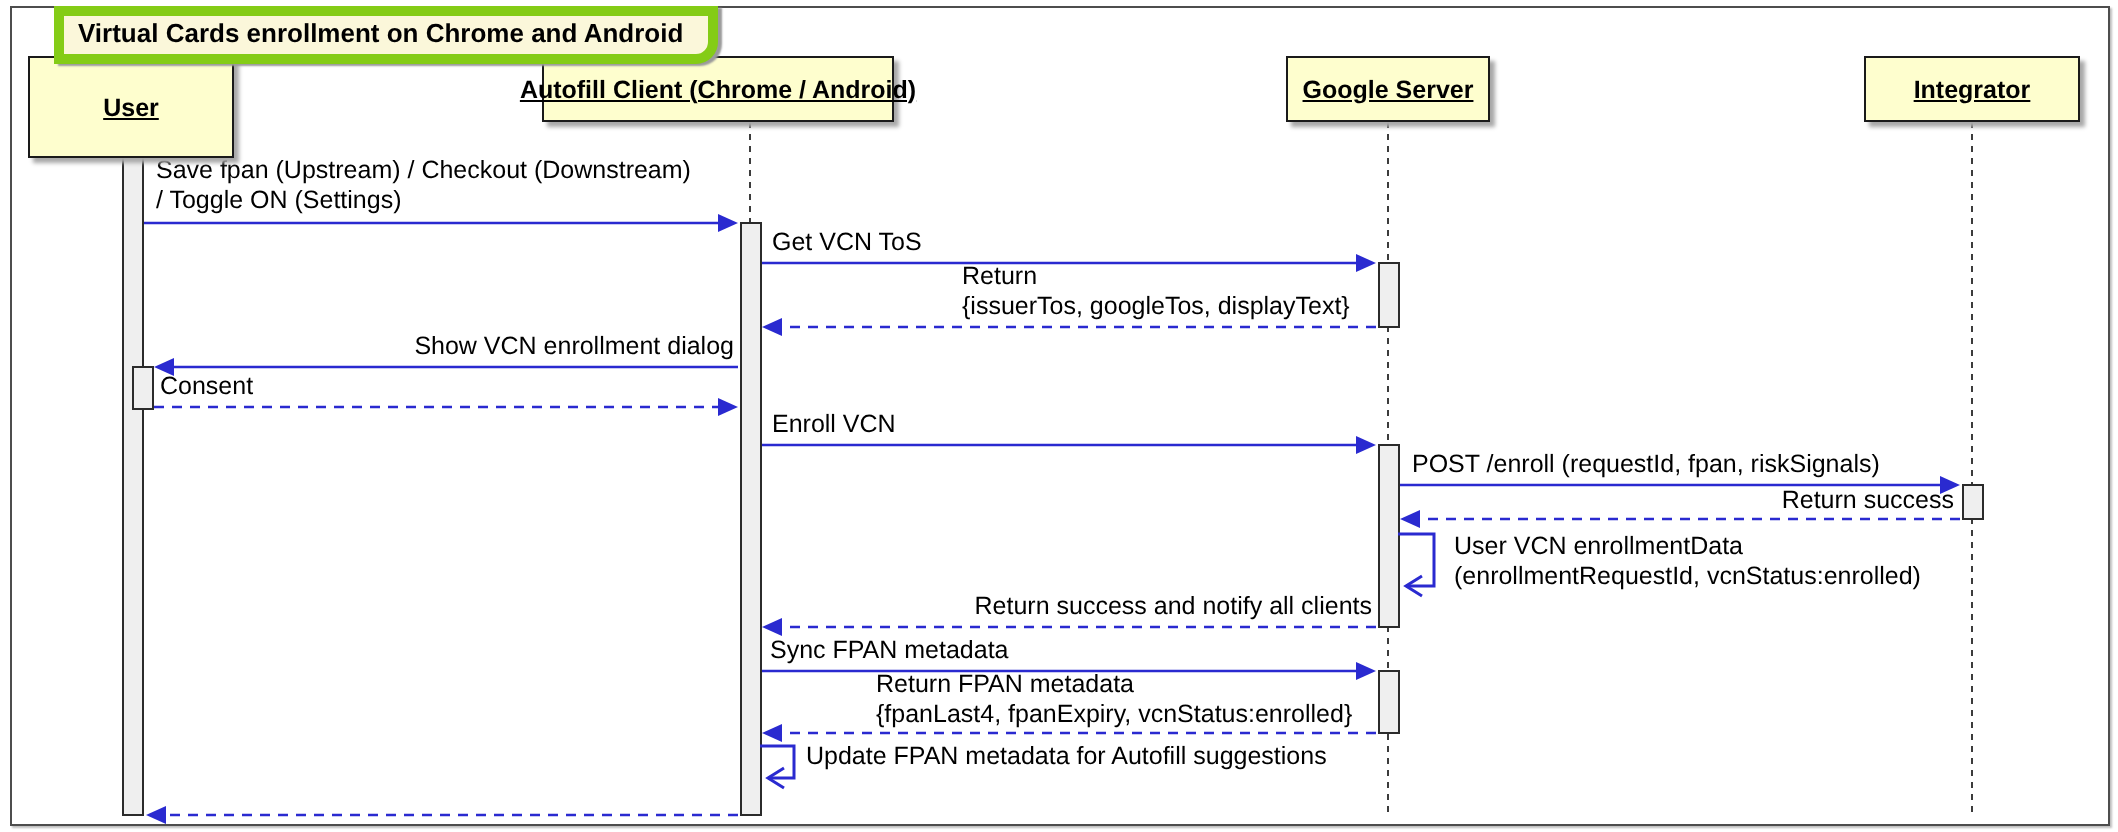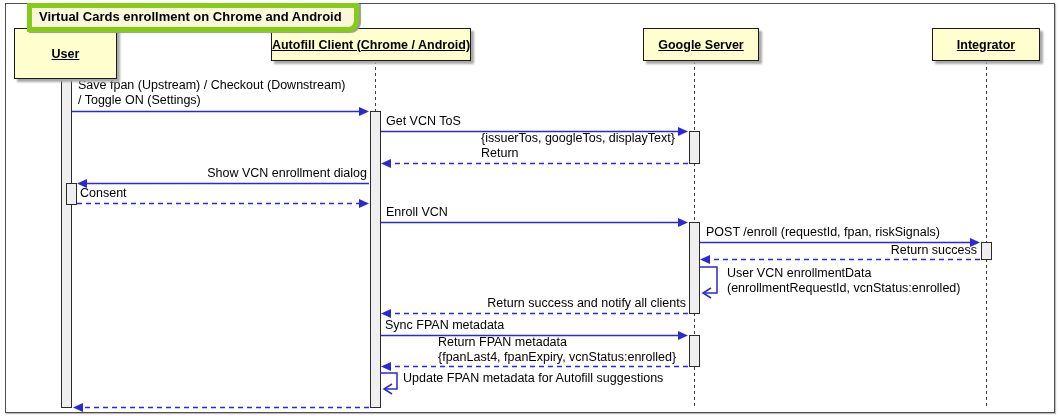--- a/index.html
+++ b/index.html
@@ -107,22 +107,22 @@
     </svg>
   <div id="nodes">
       <div class="msg-label" style="top: 78px; left: 78px;">
         <div>Save fpan (Upstream) / Checkout (Downstream)</div>
         <div>/ Toggle ON (Settings)</div>
       </div>
       <div class="msg-label" style="top: 114px; left: 386px;">
         <div>Get VCN ToS</div>
       </div>
       <div class="msg-label" style="top: 131px; left: 481px;">
+        <div>Return</div>
         <div>{issuerTos, googleTos, displayText}</div>
-        <div>Return</div>
       </div>
       <div class="msg-label align-right" style="top: 166px; right: 692px;">
         <div>Show VCN enrollment dialog</div>
       </div>
       <div class="msg-label" style="top: 186px; left: 80px;">
         <div>Consent</div>
       </div>
       <div class="msg-label" style="top: 205px; left: 386px;">
         <div>Enroll VCN</div>
       </div>
@@ -145,24 +145,24 @@
       <div class="msg-label" style="top: 335px; left: 438px;">
         <div>Return FPAN metadata</div>
         <div>{fpanLast4, fpanExpiry, vcnStatus:enrolled}</div>
       </div>
       <div class="msg-label" style="top: 371px; left: 403px;">
         <div>Update FPAN metadata for Autofill suggestions</div>
       </div>
       <div class="participant-box" style="left: 14px; top: 28px; width: 103px; height: 51px;">
         <span class="participant-label">User</span>
       </div>
-      <div class="participant-box" style="left: 271px; top: 28px; width: 200px; height: 33px;">
+      <div class="participant-box" style="left: 271px; top: 28px; width: 176px; height: 33px;">
         <span class="participant-label">Autofill Client (Chrome / Android)</span>
       </div>
-      <div class="participant-box" style="left: 643px; top: 28px; width: 116px; height: 33px;">
+      <div class="participant-box" style="left: 643px; top: 28px; width: 102px; height: 33px;">
         <span class="participant-label">Google Server</span>
       </div>
       <div class="participant-box" style="left: 932px; top: 28px; width: 108px; height: 33px; text-align: right;">
         <span class="participant-label">Integrator</span>
       </div>
     </div>
   <div id="frame-title">
     <span>Virtual Cards enrollment on Chrome and Android</span>
   </div>
 </div>

